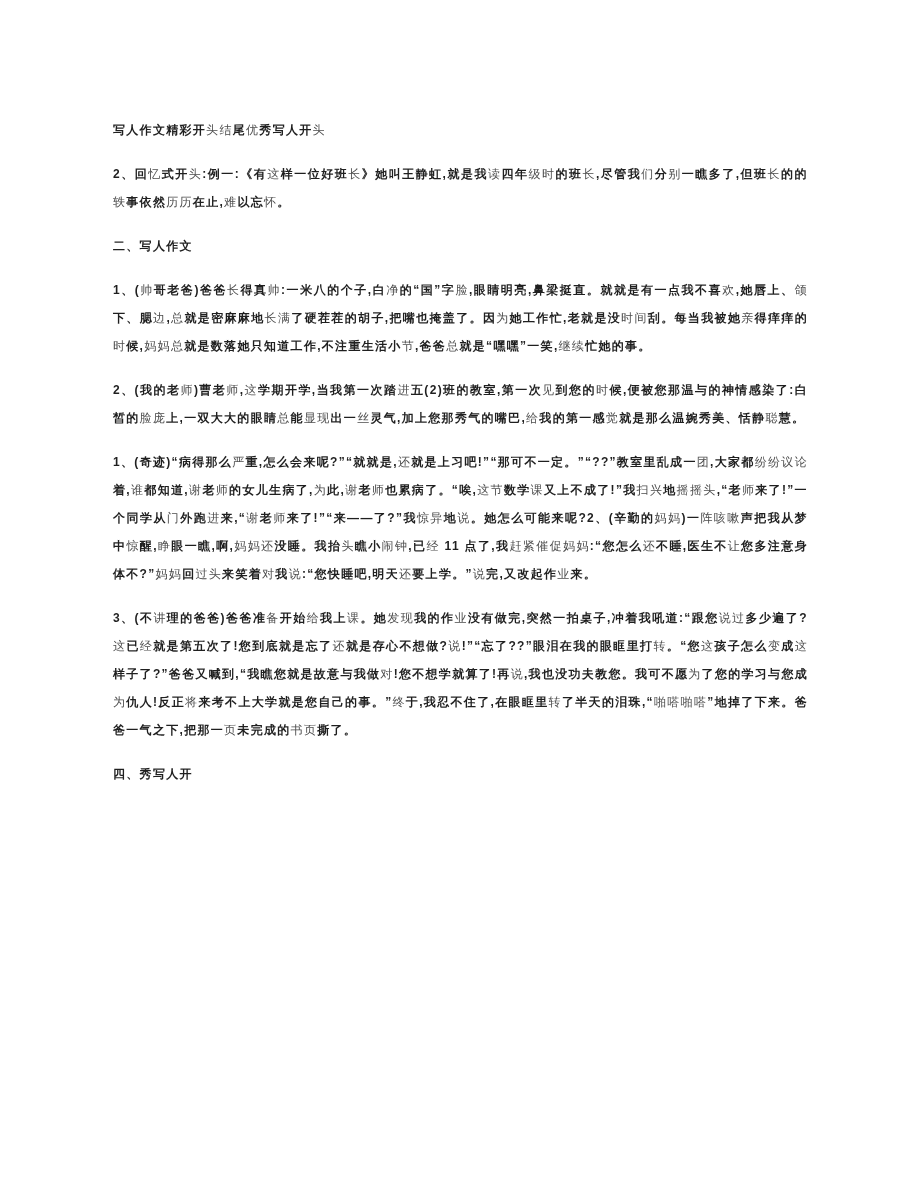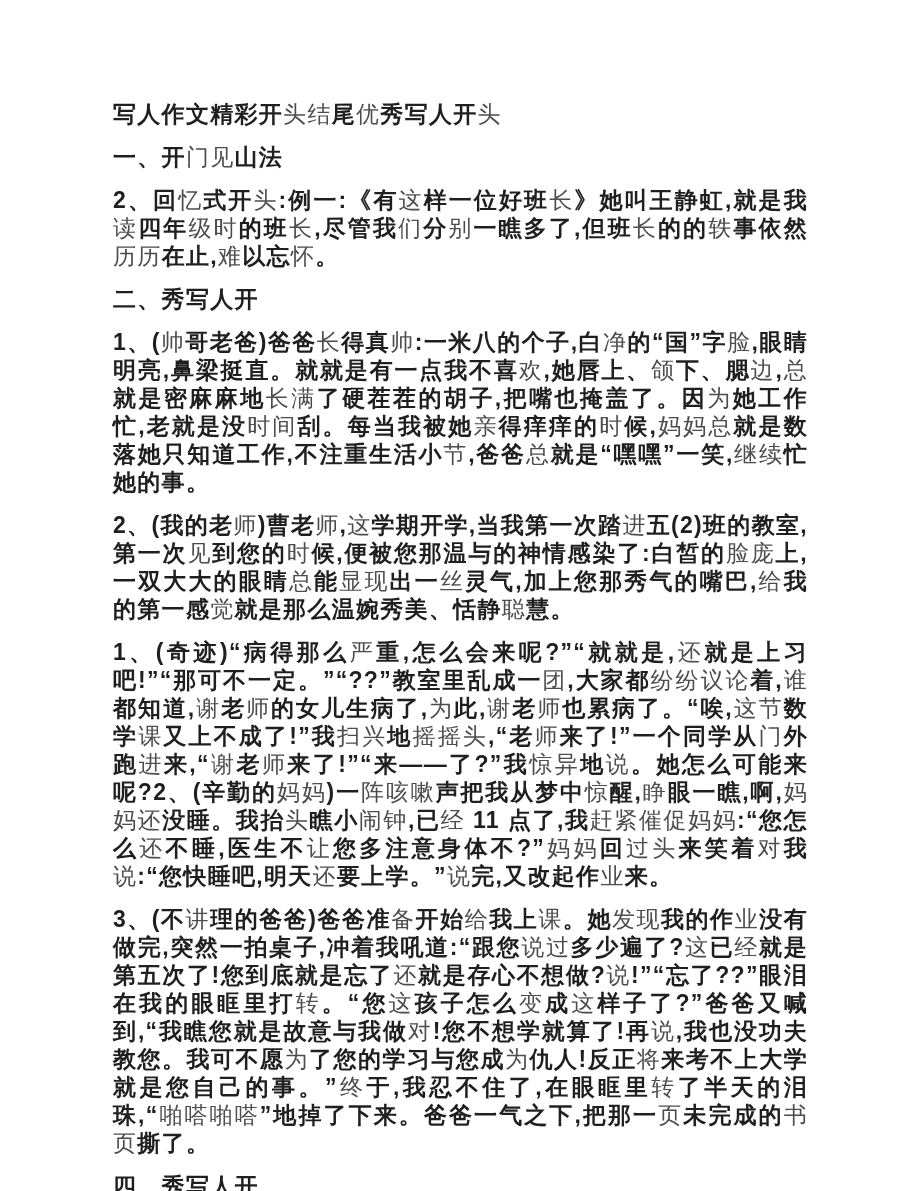--- a/index.html
+++ b/index.html
@@ -9,40 +9,39 @@
   }
   body {
     width: 920px;
     min-height: 1191px;
     font-family: "Liberation Sans", "DejaVu Sans", sans-serif;
   }
   .doc {
     padding: 100px 112px 40px 113px;
   }
   .doc p {
-    margin: 0 0 15px 0;
-    font-size: 23px;
+    margin: 16px 0 15px 0;
+    font-size: 12px;
     line-height: 28px;
     letter-spacing: 1.3px;
     font-weight: 700;
     color: #1f1f1f;
     text-align: justify;
     word-break: break-all;
   }
   .doc p .lt {
     font-weight: 400;
     color: #4d4d4d;
   }
 </style>
 </head>
 <body>
 
 <div class="doc">
   <p class="cjk">写人作文精彩开<span class="lt">头</span><span class="lt">结</span>尾<span class="lt">优</span>秀写人开<span class="lt">头</span></p>
-  <p class="cjk">一、开<span class="lt">门</span><span class="lt">见</span>山法</p>
   <p class="cjk">2、回<span class="lt">忆</span>式开<span class="lt">头</span>:例一:《有<span class="lt">这</span>样一位好班<span class="lt">长</span>》她叫王静虹,就是我<span class="lt">读</span>四年<span class="lt">级</span><span class="lt">时</span>的班<span class="lt">长</span>,尽管我<span class="lt">们</span>分<span class="lt">别</span>一瞧多了,但班<span class="lt">长</span>的的<span class="lt">轶</span>事依然<span class="lt">历</span><span class="lt">历</span>在止,<span class="lt">难</span>以忘<span class="lt">怀</span>。</p>
-  <p class="cjk">二、秀写人开</p>
+  <p class="cjk">二、写人作文</p>
   <p class="cjk">1、(<span class="lt">帅</span>哥老爸)爸爸<span class="lt">长</span>得真<span class="lt">帅</span>:一米八的个子,白<span class="lt">净</span>的“国”字<span class="lt">脸</span>,眼睛明亮,鼻梁挺直。就就是有一点我不喜<span class="lt">欢</span>,她唇上、<span class="lt">颌</span>下、腮<span class="lt">边</span>,<span class="lt">总</span>就是密麻麻地<span class="lt">长</span><span class="lt">满</span>了硬茬茬的胡子,把嘴也掩盖了。因<span class="lt">为</span>她工作忙,老就是没<span class="lt">时</span><span class="lt">间</span>刮。每当我被她<span class="lt">亲</span>得痒痒的<span class="lt">时</span>候,<span class="lt">妈</span><span class="lt">妈</span><span class="lt">总</span>就是数落她只知道工作,不注重生活小<span class="lt">节</span>,爸爸<span class="lt">总</span>就是“嘿嘿”一笑,<span class="lt">继</span><span class="lt">续</span>忙她的事。</p>
   <p class="cjk">2、(我的老<span class="lt">师</span>)曹老<span class="lt">师</span>,<span class="lt">这</span>学期开学,当我第一次踏<span class="lt">进</span>五(2)班的教室,第一次<span class="lt">见</span>到您的<span class="lt">时</span>候,便被您那温与的神情感染了:白皙的<span class="lt">脸</span><span class="lt">庞</span>上,一双大大的眼睛<span class="lt">总</span>能<span class="lt">显</span><span class="lt">现</span>出一<span class="lt">丝</span>灵气,加上您那秀气的嘴巴,<span class="lt">给</span>我的第一感<span class="lt">觉</span>就是那么温婉秀美、恬静<span class="lt">聪</span>慧。</p>
   <p class="cjk">1、(奇迹)“病得那么<span class="lt">严</span>重,怎么会来呢?”“就就是,<span class="lt">还</span>就是上习吧!”“那可不一定。”“??”教室里乱成一<span class="lt">团</span>,大家都<span class="lt">纷</span><span class="lt">纷</span><span class="lt">议</span><span class="lt">论</span>着,<span class="lt">谁</span>都知道,<span class="lt">谢</span>老<span class="lt">师</span>的女儿生病了,<span class="lt">为</span>此,<span class="lt">谢</span>老<span class="lt">师</span>也累病了。“唉,<span class="lt">这</span><span class="lt">节</span>数学<span class="lt">课</span>又上不成了!”我<span class="lt">扫</span><span class="lt">兴</span>地<span class="lt">摇</span><span class="lt">摇</span><span class="lt">头</span>,“老<span class="lt">师</span>来了!”一个同学从<span class="lt">门</span>外跑<span class="lt">进</span>来,“<span class="lt">谢</span>老<span class="lt">师</span>来了!”“来——了?”我<span class="lt">惊</span><span class="lt">异</span>地<span class="lt">说</span>。她怎么可能来呢?2、(辛勤的<span class="lt">妈</span><span class="lt">妈</span>)一<span class="lt">阵</span><span class="lt">咳</span><span class="lt">嗽</span>声把我从梦中<span class="lt">惊</span>醒,<span class="lt">睁</span>眼一瞧,啊,<span class="lt">妈</span><span class="lt">妈</span><span class="lt">还</span>没睡。我抬<span class="lt">头</span>瞧小<span class="lt">闹</span><span class="lt">钟</span>,已<span class="lt">经</span> 11 点了,我<span class="lt">赶</span><span class="lt">紧</span><span class="lt">催</span><span class="lt">促</span><span class="lt">妈</span><span class="lt">妈</span>:“您怎么<span class="lt">还</span>不睡,医生不<span class="lt">让</span>您多注意身体不?”<span class="lt">妈</span><span class="lt">妈</span>回<span class="lt">过</span><span class="lt">头</span>来笑着<span class="lt">对</span>我<span class="lt">说</span>:“您快睡吧,明天<span class="lt">还</span>要上学。”<span class="lt">说</span>完,又改起作<span class="lt">业</span>来。</p>
   <p class="cjk">3、(不<span class="lt">讲</span>理的爸爸)爸爸准<span class="lt">备</span>开始<span class="lt">给</span>我上<span class="lt">课</span>。她<span class="lt">发</span><span class="lt">现</span>我的作<span class="lt">业</span>没有做完,突然一拍桌子,冲着我吼道:“跟您<span class="lt">说</span><span class="lt">过</span>多少遍了?<span class="lt">这</span>已<span class="lt">经</span>就是第五次了!您到底就是忘了<span class="lt">还</span>就是存心不想做?<span class="lt">说</span>!”“忘了??”眼泪在我的眼眶里打<span class="lt">转</span>。“您<span class="lt">这</span>孩子怎么<span class="lt">变</span>成<span class="lt">这</span>样子了?”爸爸又喊到,“我瞧您就是故意与我做<span class="lt">对</span>!您不想学就算了!再<span class="lt">说</span>,我也没功夫教您。我可不愿<span class="lt">为</span>了您的学习与您成<span class="lt">为</span>仇人!反正<span class="lt">将</span>来考不上大学就是您自己的事。”<span class="lt">终</span>于,我忍不住了,在眼眶里<span class="lt">转</span>了半天的泪珠,“<span class="lt">啪</span><span class="lt">嗒</span><span class="lt">啪</span><span class="lt">嗒</span>”地掉了下来。爸爸一气之下,把那一<span class="lt">页</span>未完成的<span class="lt">书</span><span class="lt">页</span>撕了。</p>
   <p class="cjk">四、秀写人开</p>
 </div>
 
 </body></html>

